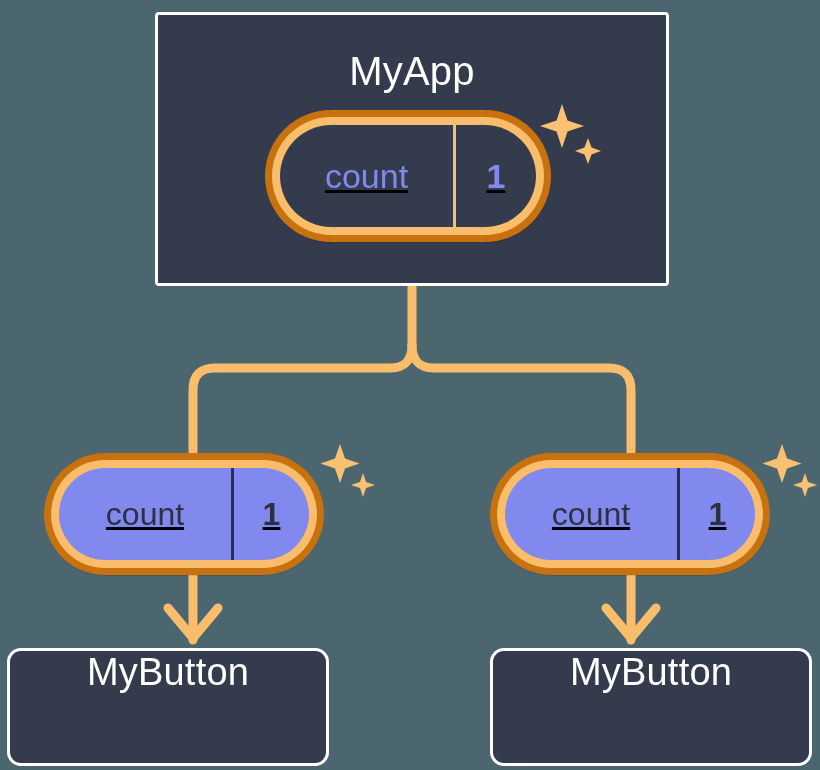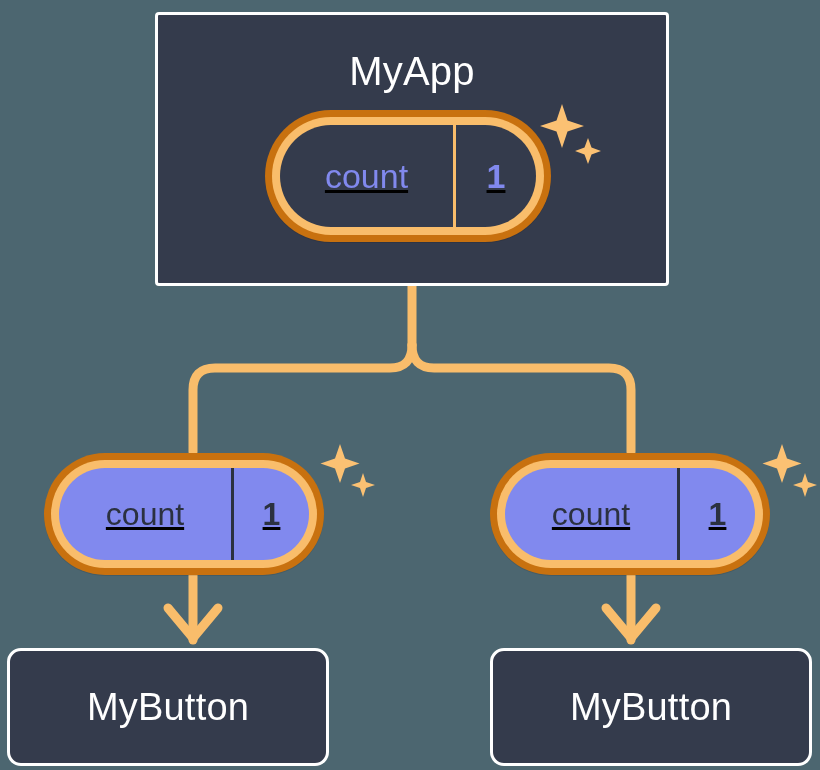--- a/index.html
+++ b/index.html
@@ -53,21 +53,20 @@
     text-align: center;
     color: #ffffff;
     font-size: 40px;
     font-weight: 400;
     letter-spacing: 0.2px;
   }
   .btn-card {
     height: 118px;
     border-radius: 14px;
     display: flex;
-    align-items: center;
     justify-content: center;
   }
   #btn-card-left {
     left: 7px;
     top: 648px;
     width: 322px;
   }
   #btn-card-right {
     left: 490px;
     top: 648px;

